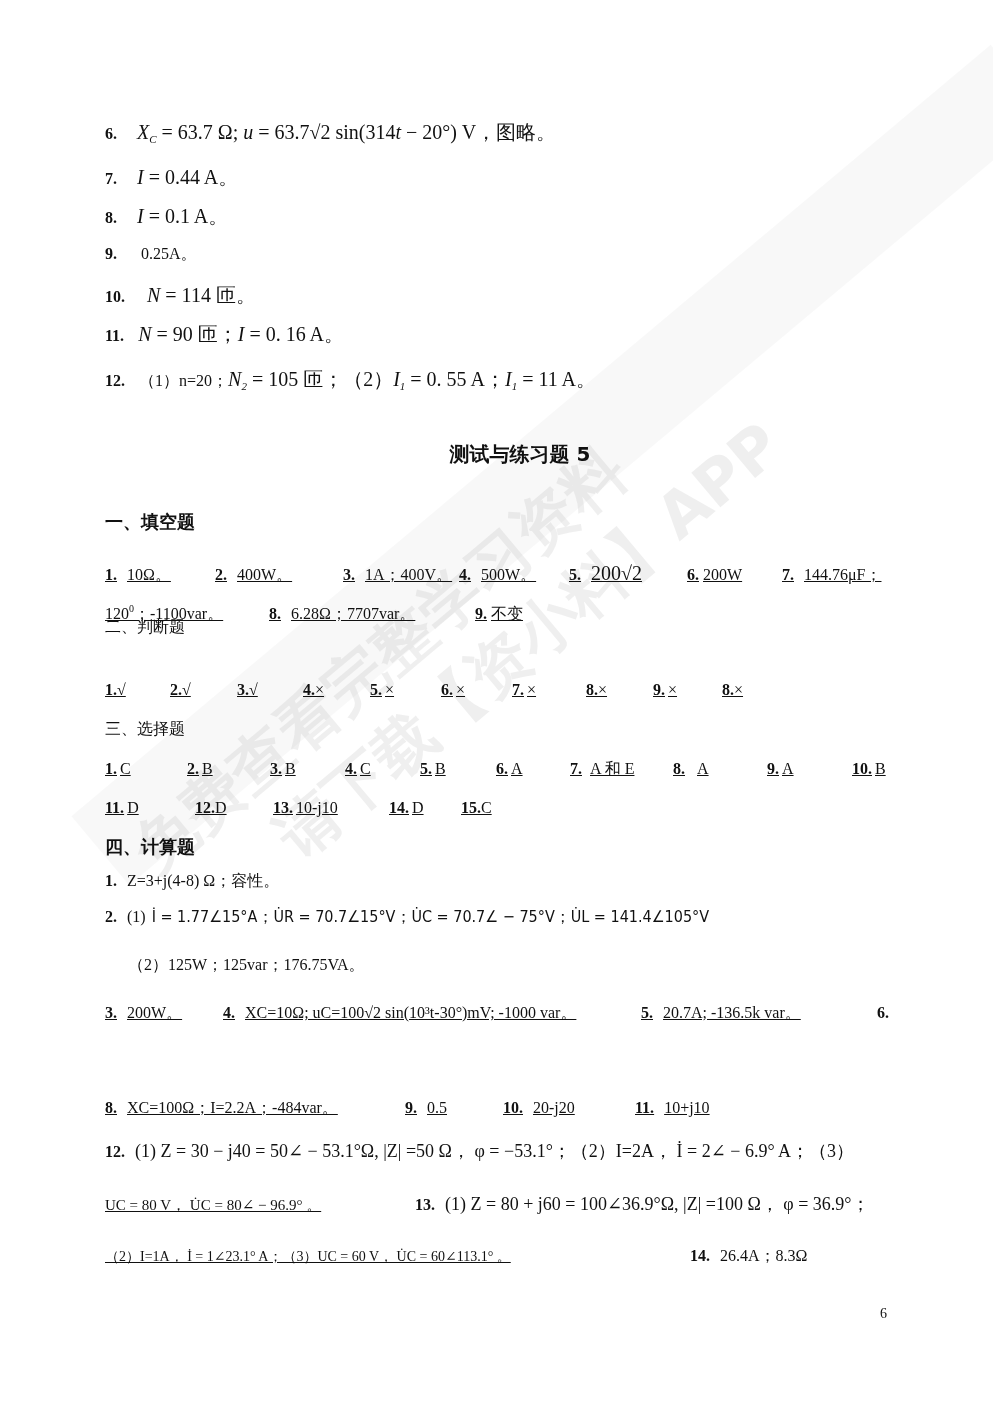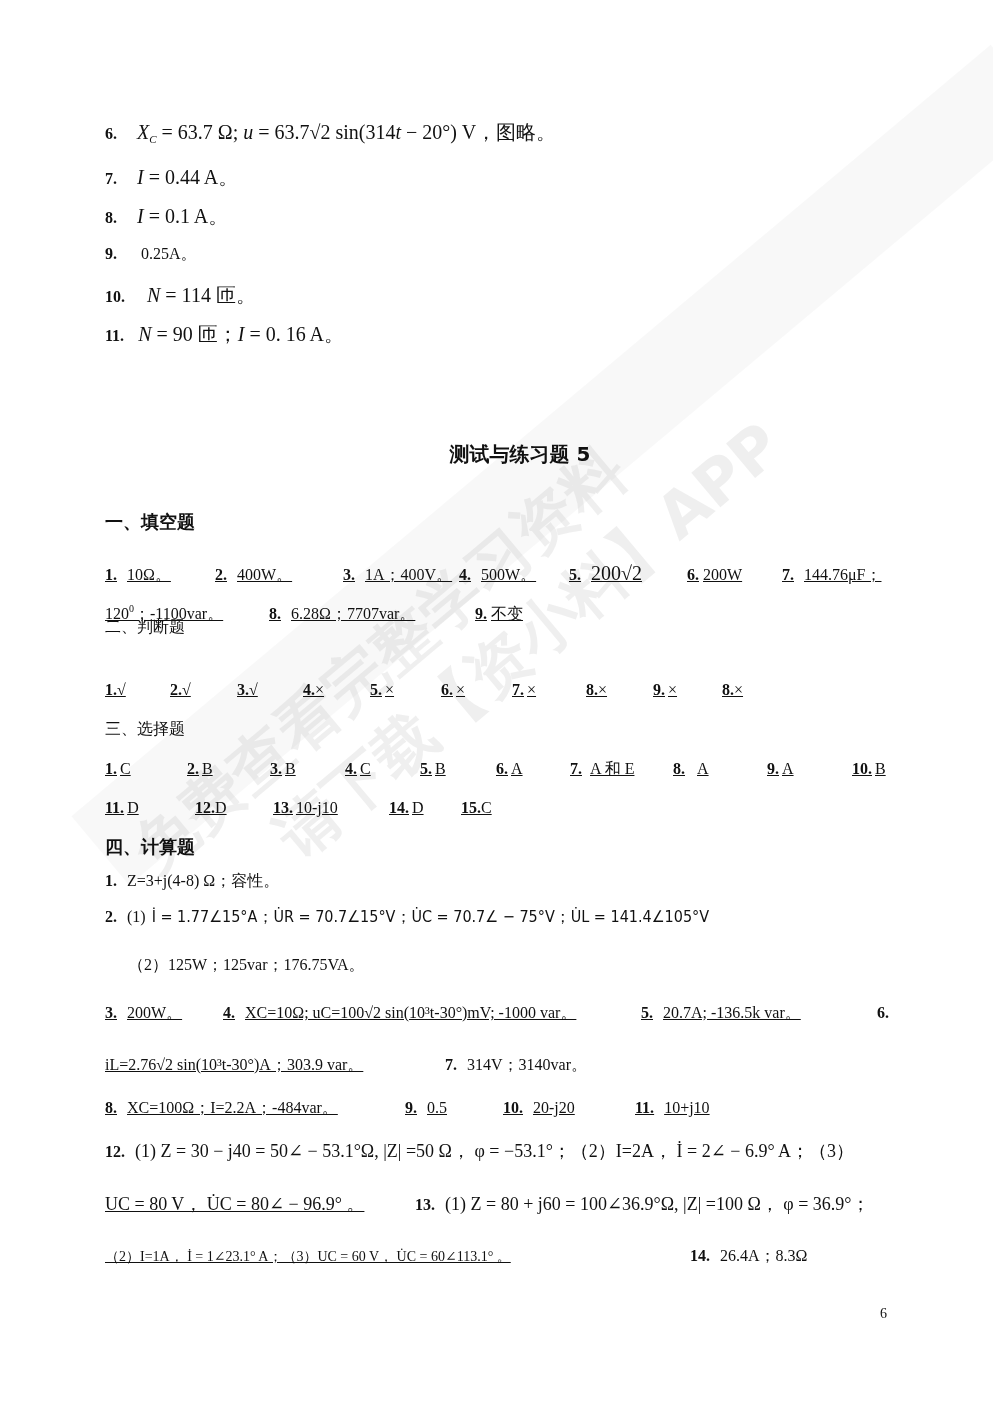--- a/index.html
+++ b/index.html
@@ -65,20 +65,24 @@
   <div class="line" style="top:285px">
     <span class="num">10.</span>
     <span class="big" style="margin-left:8px"><span class="it">N</span><span> = 114 匝。</span></span>
   </div>
 
   <div class="line" style="top:324px">
     <span class="num">11.</span>
     <span class="big"><span class="it">N</span><span> = 90 匝；</span><span class="it">I</span><span> = 0. 16 A。</span></span>
   </div>
 
+  <div class="line" style="top:369px">
+    <span class="num">12.</span>
+    <span>（1）n=20；</span><span class="big"><span class="it">N</span><span class="sub">2</span></span><span class="big"> = 105 匝；（2）</span><span class="big"><span class="it">I</span><span class="sub">1</span></span><span class="big"> = 0. 55  A；</span><span class="big"><span class="it">I</span><span class="sub">1</span></span><span class="big"> = 11  A。</span>
+  </div>
 
   <div class="title">测试与练习题 5</div>
 
   <div class="line h2" style="top:513px">一、填空题</div>
 
   <div class="line" style="top:563px">
     <span class="cell" style="width:110px"><span class="num">1.</span><span>10Ω。</span></span><span class="cell" style="width:128px"><span class="num">2.</span><span>400W。</span></span><span class="cell" style="width:116px"><span class="num">3.</span><span>1A；400V。</span></span><span class="cell" style="width:110px"><span class="num">4.</span><span>500W。</span></span><span class="cell" style="width:118px"><span class="num">5.</span><span class="big">200√2</span></span><span class="cell" style="width:95px"><span class="num" style="margin-right:4px">6.</span><span>200W</span></span><span class="cell"><span class="num">7.</span><span>144.76μF；</span></span>
   </div>
 
   <div class="line" style="top:604px">
@@ -110,34 +114,31 @@
   <div class="line" style="top:909px">
     <span class="num">2.</span><span style="margin-right:6px">(1)</span><span style="font-family:'DejaVu Sans Condensed','DejaVu Sans',sans-serif;font-size:16px">İ = 1.77∠15°A；U̇R = 70.7∠15°V；U̇C = 70.7∠ − 75°V；U̇L = 141.4∠105°V</span>
   </div>
 
   <div class="line" style="top:957px;left:128px">（2）125W；125var；176.75VA。</div>
 
   <div class="line" style="top:1005px">
     <span class="cell" style="width:118px"><span class="num">3.</span><span>200W。</span></span><span class="cell" style="width:418px"><span class="num">4.</span><span>XC=10Ω; uC=100√2 sin(10³t-30°)mV; -1000 var。</span></span><span class="cell" style="width:236px"><span class="num">5.</span><span>20.7A; -136.5k var。</span></span><span class="num">6.</span>
   </div>
 
-  <div class="line" style="top:1057px">
-    <span class="cell" style="width:340px">iL=2.76√2 sin(10³t-30°)A；303.9 var。</span><span class="num">7.</span><span>314V；3140var。</span>
-  </div>
 
   <div class="line" style="top:1100px">
     <span class="cell" style="width:300px"><span class="num">8.</span><span>XC=100Ω；I=2.2A；-484var。</span></span><span class="cell" style="width:98px"><span class="num">9.</span><span>0.5</span></span><span class="cell" style="width:132px"><span class="num">10.</span><span>20-j20</span></span><span class="cell"><span class="num">11.</span><span>10+j10</span></span>
   </div>
 
   <div class="line" style="top:1142px">
     <span class="num">12.</span><span style="font-size:18px">(1) Z = 30 − j40 = 50∠ − 53.1°Ω, |Z| =50 Ω， φ = −53.1°；（2）I=2A， İ = 2∠ − 6.9° A；（3）</span>
   </div>
 
   <div class="line" style="top:1195px">
-    <span class="cell" style="width:310px;font-size:18px">UC = 80 V， U̇C = 80∠ − 96.9° 。</span><span class="num">13.</span><span style="font-size:18px">(1) Z = 80 + j60 = 100∠36.9°Ω, |Z| =100 Ω， φ = 36.9°；</span>
+    <span class="cell" style="width:310px;font-size:15px">UC = 80 V， U̇C = 80∠ − 96.9° 。</span><span class="num">13.</span><span style="font-size:18px">(1) Z = 80 + j60 = 100∠36.9°Ω, |Z| =100 Ω， φ = 36.9°；</span>
   </div>
 
   <div class="line" style="top:1248px">
     <span class="cell" style="width:585px;font-size:14px">（2）I=1A， İ = 1∠23.1° A；（3）UC = 60 V， U̇C = 60∠113.1° 。</span><span class="num">14.</span><span>26.4A；8.3Ω</span>
   </div>
 
   <div class="pagenum">6</div>
 </div>
 
 </body></html>

